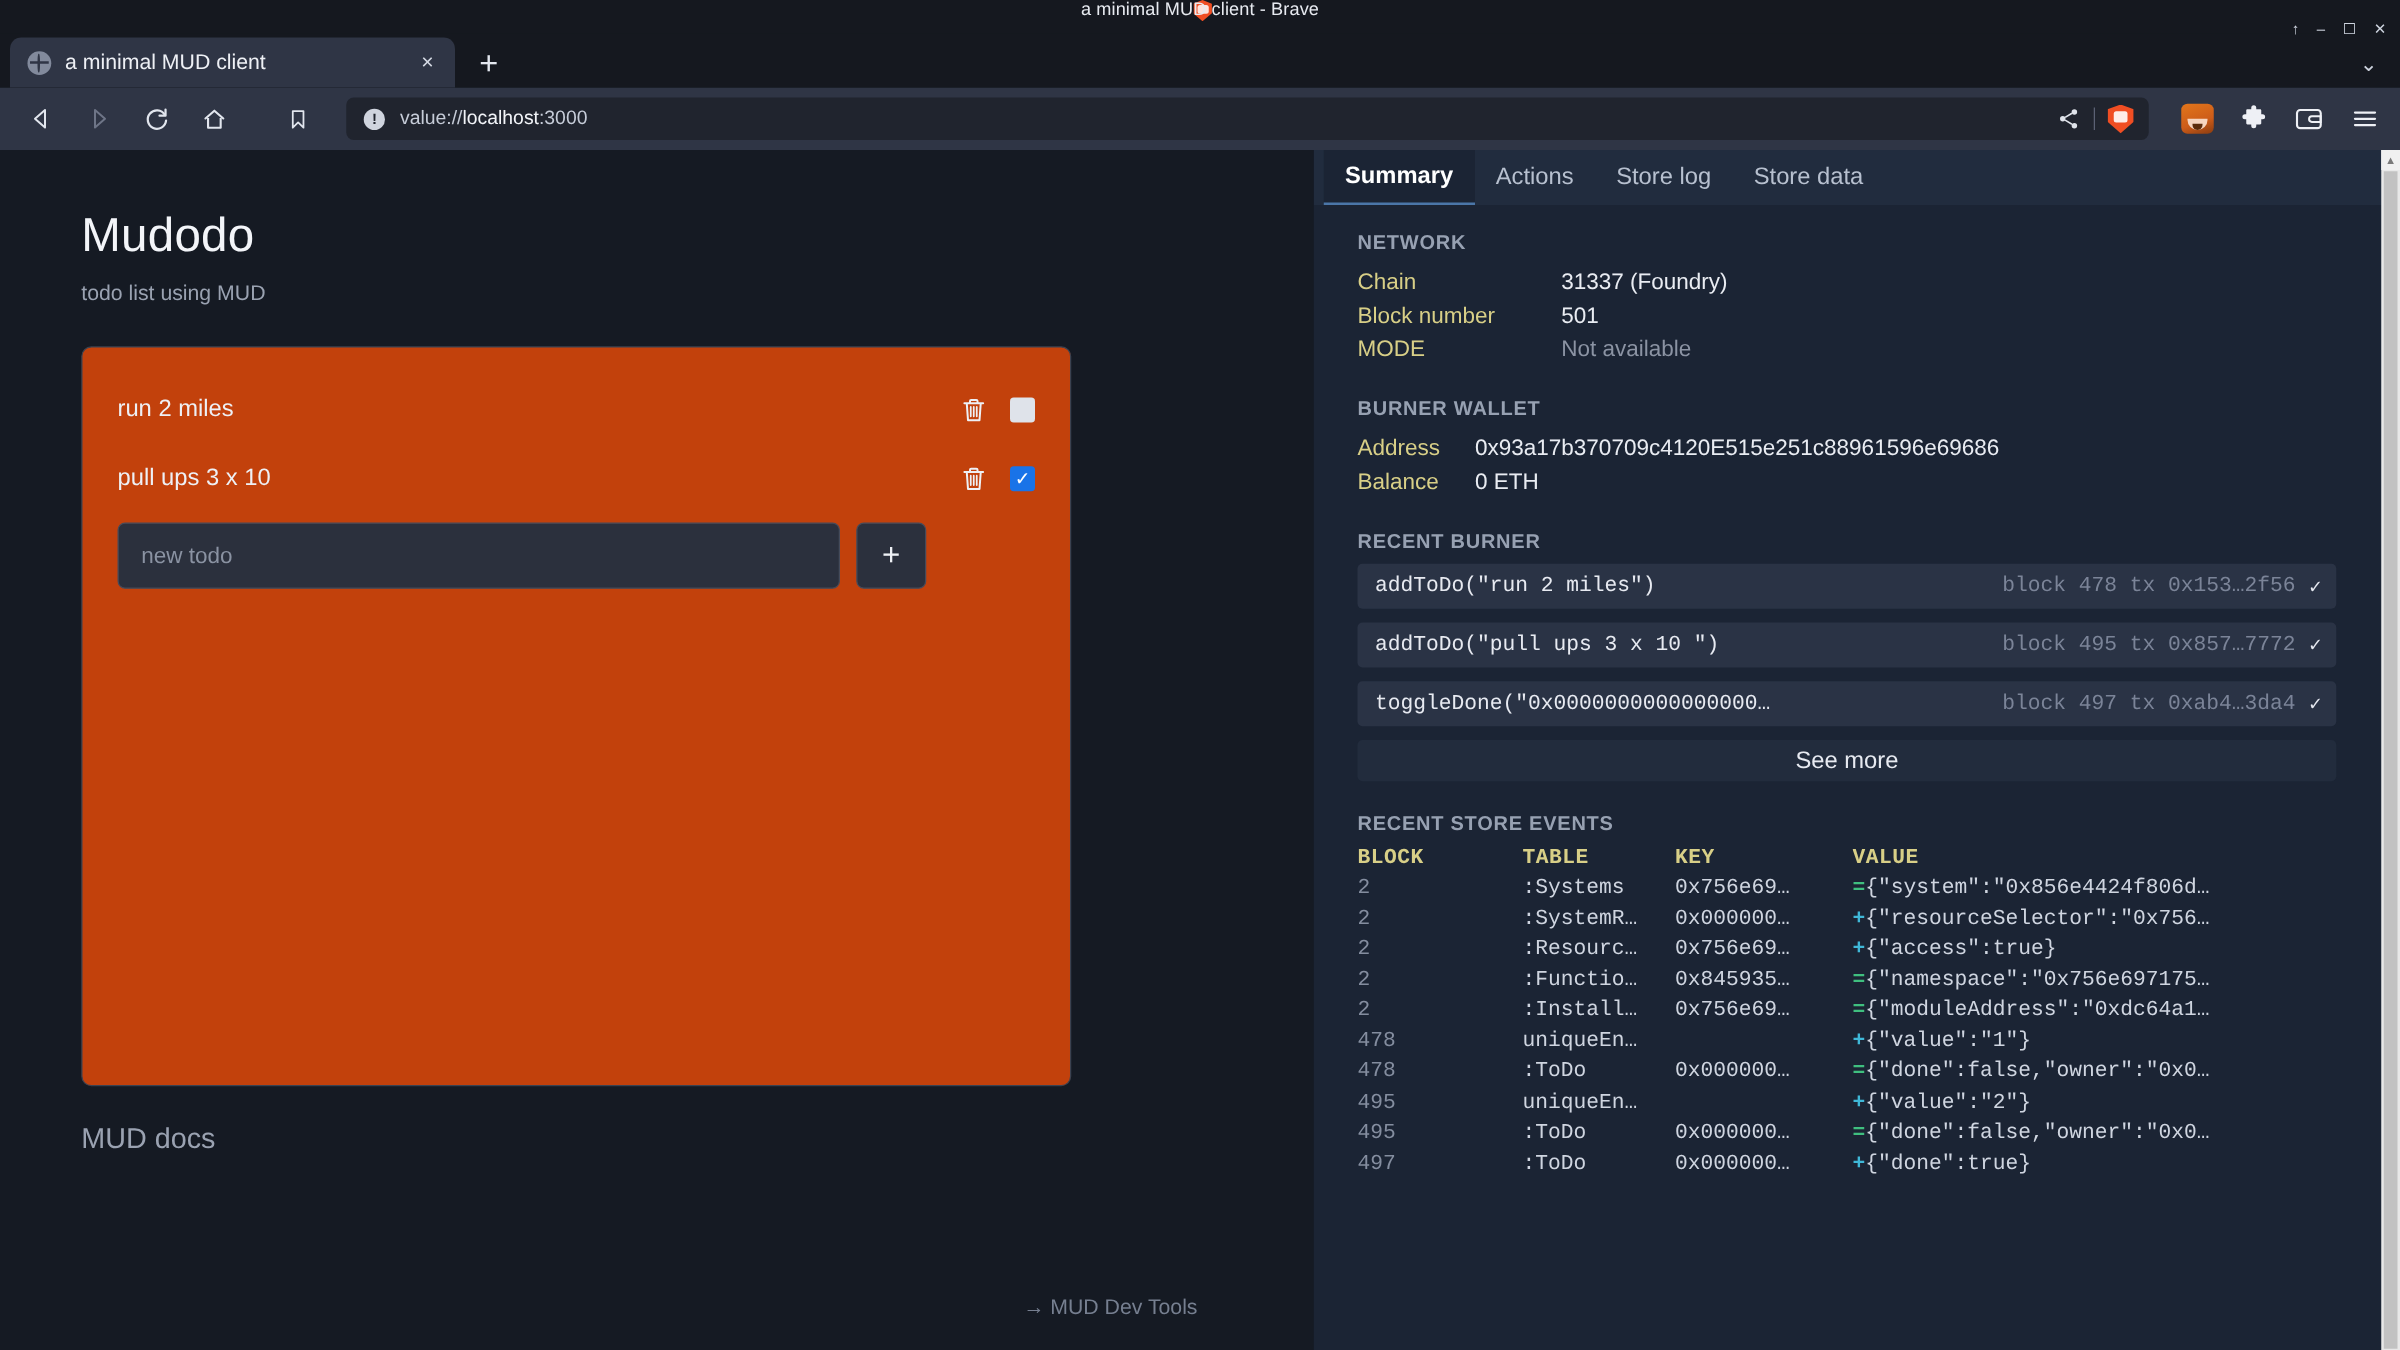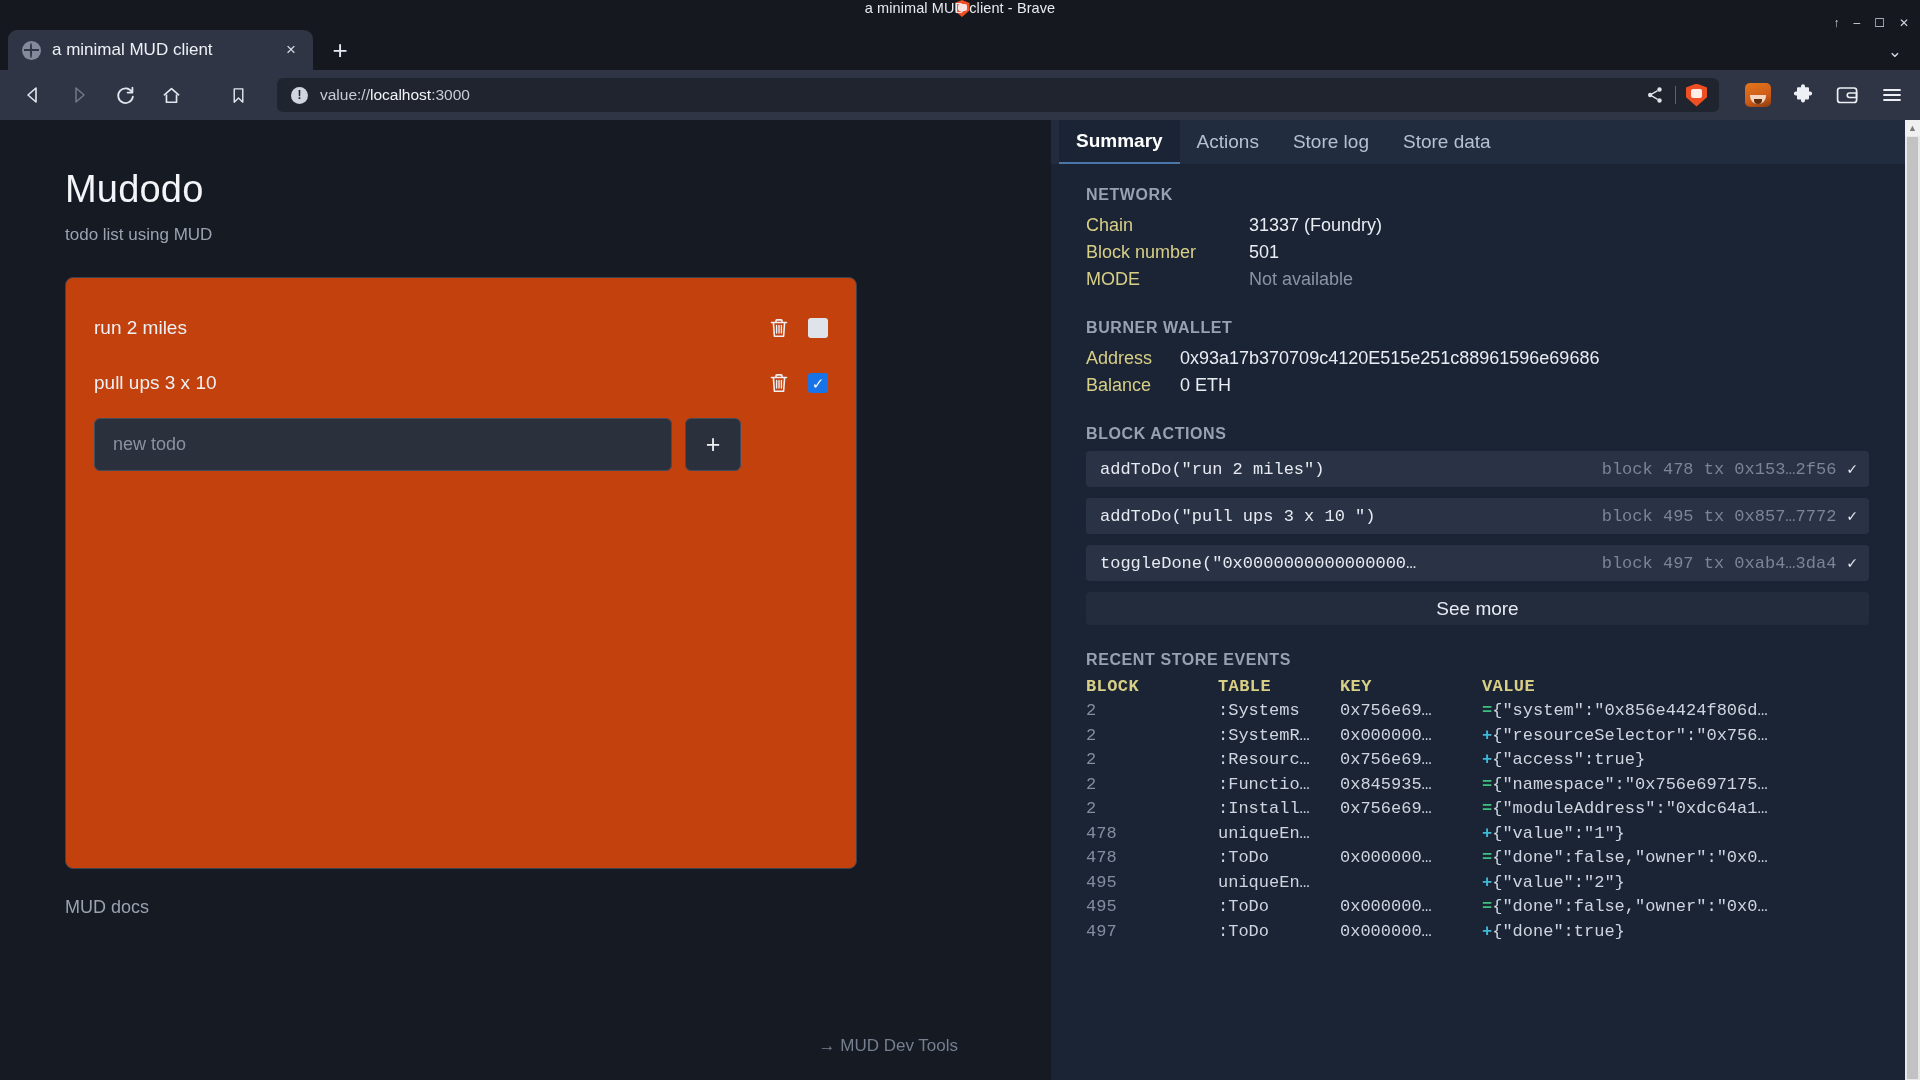--- a/index.html
+++ b/index.html
@@ -46,21 +46,21 @@
 
   
   .tabstrip {
     height: 43px; width: 100%;
     background: #15181f;
     display: flex; align-items: flex-end;
     position: relative;
   }
   .browser-tab {
     margin-left: 8px;
-    width: 305px; height: 40px;
+    width: 356px; height: 40px;
     background: #2f3545;
     border-radius: 9px 9px 0 0;
     display: flex; align-items: center;
     padding: 0 11px 0 14px;
   }
   .tab-favicon {
     width: 19px; height: 19px; border-radius: 50%;
     background: #828a9c; flex: 0 0 auto;
     position: relative; overflow: hidden;
   }
@@ -205,21 +205,21 @@
   .todo-input::placeholder { color: #8a92a2; }
   .add-btn {
     width: 56px; height: 53px; margin-left: 13px;
     background: #2b303d;
     border: 1px solid #444b5b; border-radius: 6px;
     color: #eef0f5; font-size: 25px; font-weight: 300;
     display: flex; align-items: center; justify-content: center;
     cursor: pointer;
   }
   .docs-link {
-    margin-top: 28px; font-size: 18px; color: #9aa2b1;
+    margin-top: 28px; font-size: 23px; color: #9aa2b1;
   }
   .devtools-link {
     position: absolute; right: 93px; bottom: 24px;
     font-size: 17px; color: #767f90;
   }
 
   
   .devpane {
     flex: 1 1 auto;
     background: #1b2434;
@@ -481,21 +481,21 @@
           <span class="k" style="width:94px;flex:0 0 94px;">Address</span>
           <span class="v">0x93a17b370709c4120E515e251c88961596e69686</span>
         </div>
         <div class="kv">
           <span class="k" style="width:94px;flex:0 0 94px;">Balance</span>
           <span class="v">0 ETH</span>
         </div>
       </div>
 
       <div>
-        <div class="section-head">BLOCK ACTIONS</div>
+        <div class="section-head">RECENT BURNER</div>
 
         <div class="action-row">
           <span class="action-call">addToDo("run 2 miles")</span>
           <span class="action-meta">block 478 tx 0x153…2f56</span>
           <span class="action-check">✓</span>
         </div>
         <div class="action-row">
           <span class="action-call">addToDo("pull ups 3 x 10 ")</span>
           <span class="action-meta">block 495 tx 0x857…7772</span>
           <span class="action-check">✓</span>

